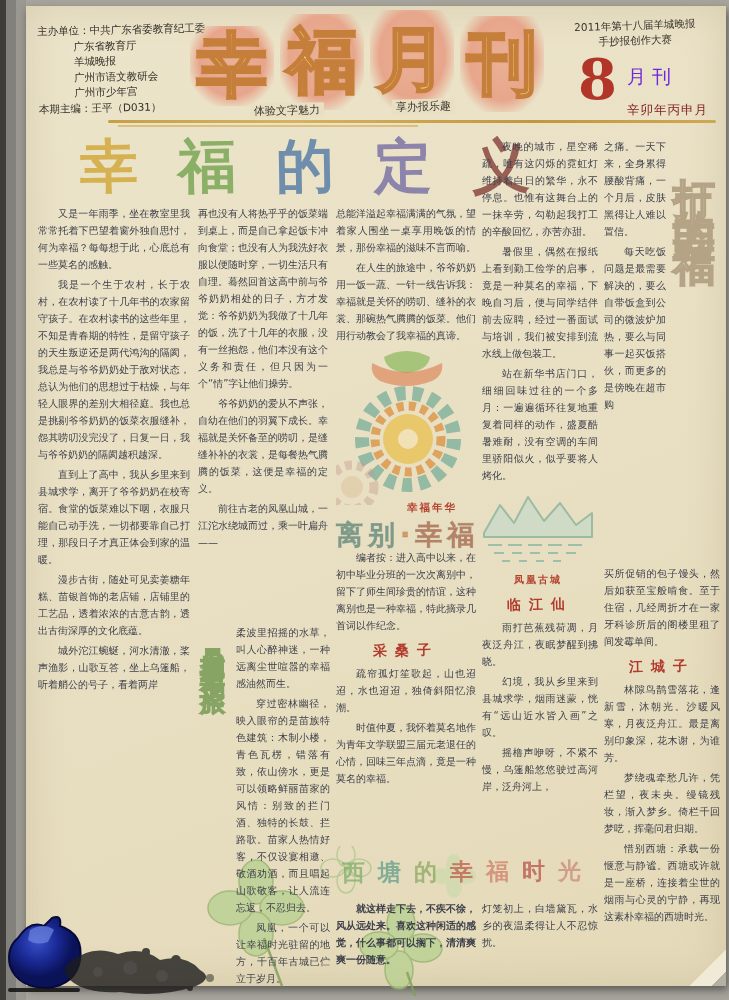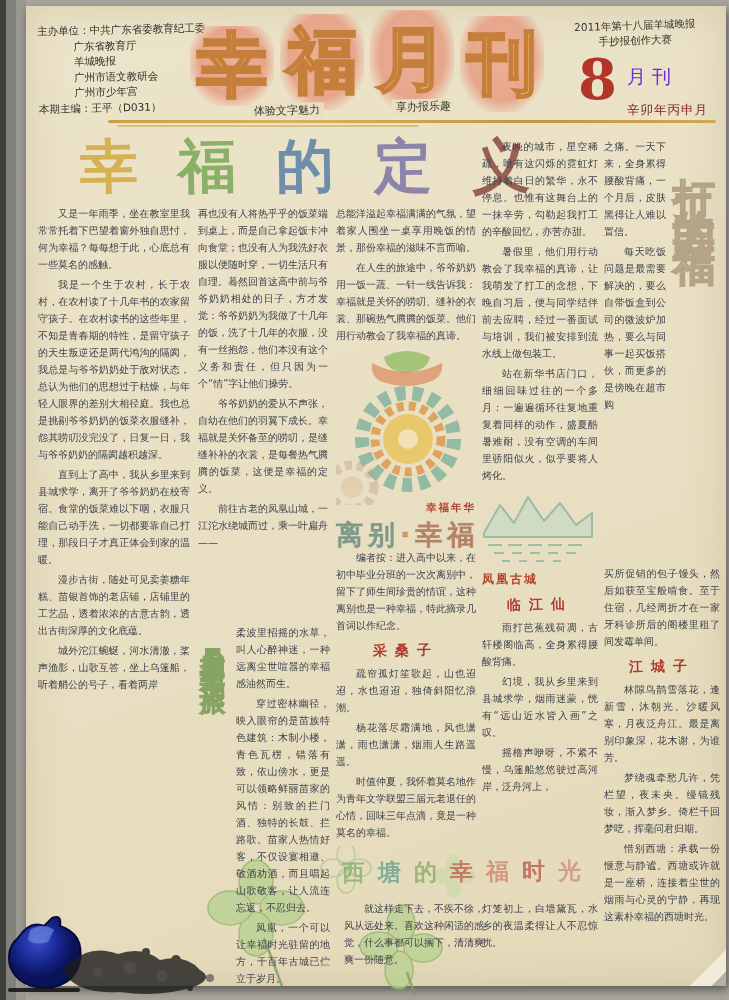--- a/index.html
+++ b/index.html
@@ -48,42 +48,42 @@
   #headline span { font-size:58px; font-weight:bold; opacity:.85; transform:rotate(-1deg); }
   
   .col { position:absolute; font-size:10px; line-height:17px; color:#3c3f49;
     text-align:justify; z-index:3; }
   .col p { text-indent:2em; margin-bottom:3px; }
   .col p.noind { text-indent:0; }
   #col1 { left:38px;  top:205px; width:152px; }
   #col2 { left:198px; top:205px; width:130px; }
   #col2b{ left:236px; top:624px; width:94px;  }
   #col3 { left:336px; top:205px; width:140px; }
-  #col3b{ left:344px; top:900px; width:140px; }
+  #col3b{ left:336px; top:900px; width:140px;font-weight:bold; }
   #col4 { left:482px; top:138px; width:116px; }
   #col4b{ left:482px; top:900px; width:116px; }
   #col5 { left:604px; top:138px; width:62px;  }
   #col5b{ left:604px; top:565px; width:116px; }
   
   .cipai { color:#b13a2c; font-size:14px; letter-spacing:8px; text-align:center;
     margin:8px 0 6px; font-weight:bold; transform:rotate(-1deg); }
   #farewell-title { font-size:27px; letter-spacing:5px; text-align:center; margin:10px 0 6px;
     font-weight:bold; white-space:nowrap; }
   #farewell-title span { -webkit-text-stroke:.8px rgba(60,60,60,.25); opacity:.8; }
   #xitang-title { left:342px; top:856px; width:350px; z-index:4; font-size:23px; font-weight:bold;
     letter-spacing:13px; white-space:nowrap; transform:rotate(-.5deg); }
   #xitang-title span { opacity:.75; }
   .v-title { writing-mode:vertical-rl; text-orientation:upright; font-weight:bold; z-index:2; }
   #dagong-title { left:666px; top:145px; height:420px; font-size:42px; letter-spacing:16px;
     color:#d8cab0; -webkit-text-stroke:1.5px #b5a386; }
   #shuqi-title { left:196px; top:628px; height:245px; font-size:25px; letter-spacing:8px;
     color:#aec489; -webkit-text-stroke:1px #87a464; }
   .caption { color:#b3402f; font-size:10.5px; letter-spacing:2px; font-weight:bold; }
-  #sunflower-caption { text-align:right; padding-left:52px; margin-top:-6px; }
-  #landscape-caption { text-align:left; padding-right:4px; margin-top:-4px; font-size:12px; }
+  #sunflower-caption { text-align:center; padding-left:52px; margin-top:-6px; }
+  #landscape-caption { text-align:center; padding-right:4px; margin-top:-4px; font-size:10px; }
   svg { display:block; }
   .drawing { z-index:1; }
   #ink-blob { z-index:5; }
 </style>
 </head>
 <body>
 
 <div id="paper"></div>
 
 <div id="sponsor" class="abs">
@@ -175,49 +175,48 @@
   </svg>
   <div id="sunflower-caption" class="caption">幸福年华</div>
 
   <div id="farewell-title">
     <span style="color: rgb(111, 163, 145);">离</span><span style="color: rgb(111, 163, 145);">别</span><span style="color: rgb(217, 137, 74);">·</span><span style="color: rgb(204, 122, 85);">幸</span><span style="color: rgb(204, 122, 85);">福</span>
   </div>
   <p>编者按：进入高中以来，在初中毕业分班的一次次离别中，留下了师生间珍贵的情谊，这种离别也是一种幸福，特此摘录几首词以作纪念。</p>
 
   <div class="cipai">采桑子</div>
   <p>疏帘孤灯笙歌起，山也迢迢，水也迢迢，独倚斜阳忆浪潮。</p>
-  <p>杨花落尽霜满地，风也潇潇，雨也潇潇，烟雨人生路遥遥。</p>
   <p>时值仲夏，我怀着莫名地作为青年文学联盟三届元老退任的心情，回味三年点滴，竟是一种莫名的幸福。</p>
 </div>
 
 <div id="xitang-title" class="abs">
   <span style="color: rgb(127, 174, 106);">西</span><span style="color: rgb(95, 158, 139);">塘</span><span style="color: rgb(138, 168, 95);">的</span><span style="color: rgb(192, 90, 74);">幸</span><span style="color: rgb(208, 127, 106);">福</span><span style="color: rgb(184, 85, 74);">时</span><span style="color: rgb(201, 138, 122);">光</span>
 </div>
 
 <div id="col3b" class="col">
   <p>就这样走下去，不疾不徐，风从远处来。喜欢这种闲适的感觉，什么事都可以搁下，清清爽爽一份随意。</p>
 </div>
 
 <div id="col4" class="col">
   <p>夜晚的城市，星空稀疏，唯有这闪烁的霓虹灯维持着白日的繁华，永不停息。也惟有这舞台上的一抹辛劳，勾勒起我打工的辛酸回忆，亦苦亦甜。</p>
-  <p>暑假里，他们用行动教会了我幸福的真谛，让我萌发了打工的念想，下晚自习后，便与同学结伴前去应聘，经过一番面试与培训，我们被安排到流水线上做包装工。</p>
+  <p>暑假里，偶然在报纸上看到勤工俭学的启事，竟是一种莫名的幸福，下晚自习后，便与同学结伴前去应聘，经过一番面试与培训，我们被安排到流水线上做包装工。</p>
   <p>站在新华书店门口，细细回味过往的一个多月：一遍遍循环往复地重复着同样的动作，盛夏酷暑难耐，没有空调的车间里骄阳似火，似乎要将人烤化。</p>
 
   <svg class="drawing" width="112" height="88" viewBox="0 0 112 88">
     <path d="M2 46 L18 18 L32 36 L46 10 L62 34 L78 16 L94 38 L110 26 L110 50 L2 50 Z" fill="#bcd9ca" opacity=".55" stroke="#5f9e8b" stroke-width="2" stroke-linejoin="round"></path>
     <g stroke="#7fb3a0" stroke-width="2" opacity=".7">
       <line x1="6" y1="58" x2="104" y2="58" stroke-dasharray="14 6"></line>
       <line x1="12" y1="66" x2="98" y2="66" stroke-dasharray="10 8"></line>
       <line x1="20" y1="74" x2="88" y2="74" stroke-dasharray="8 9"></line>
     </g>
   </svg>
   <div id="landscape-caption" class="caption">凤凰古城</div>
 
   <div class="cipai">临江仙</div>
-  <p>雨打芭蕉残荷凋，古轩楼阁临高，全身累得腰酸背痛。</p>
+  <p>雨打芭蕉残荷凋，月夜泛舟江，夜眠梦醒到拂晓。</p>
   <p>幻境，我从乡里来到县城求学，烟雨迷蒙，恍有“远山近水皆入画”之叹。</p>
   <p>摇橹声咿呀，不紧不慢，乌篷船悠悠驶过高河岸，泛舟河上，</p>
 </div>
 <div id="col4b" class="col">
   <p class="noind">灯笼初上，白墙黛瓦，水乡的夜温柔得让人不忍惊扰。</p>
 </div>
 
 <div id="col5" class="col">
   <p class="noind">之痛。一天下来，全身累得腰酸背痛，一个月后，皮肤黑得让人难以置信。</p>
   <p>每天吃饭问题是最需要解决的，要么自带饭盒到公司的微波炉加热，要么与同事一起买饭搭伙，而更多的是傍晚在超市购</p>

